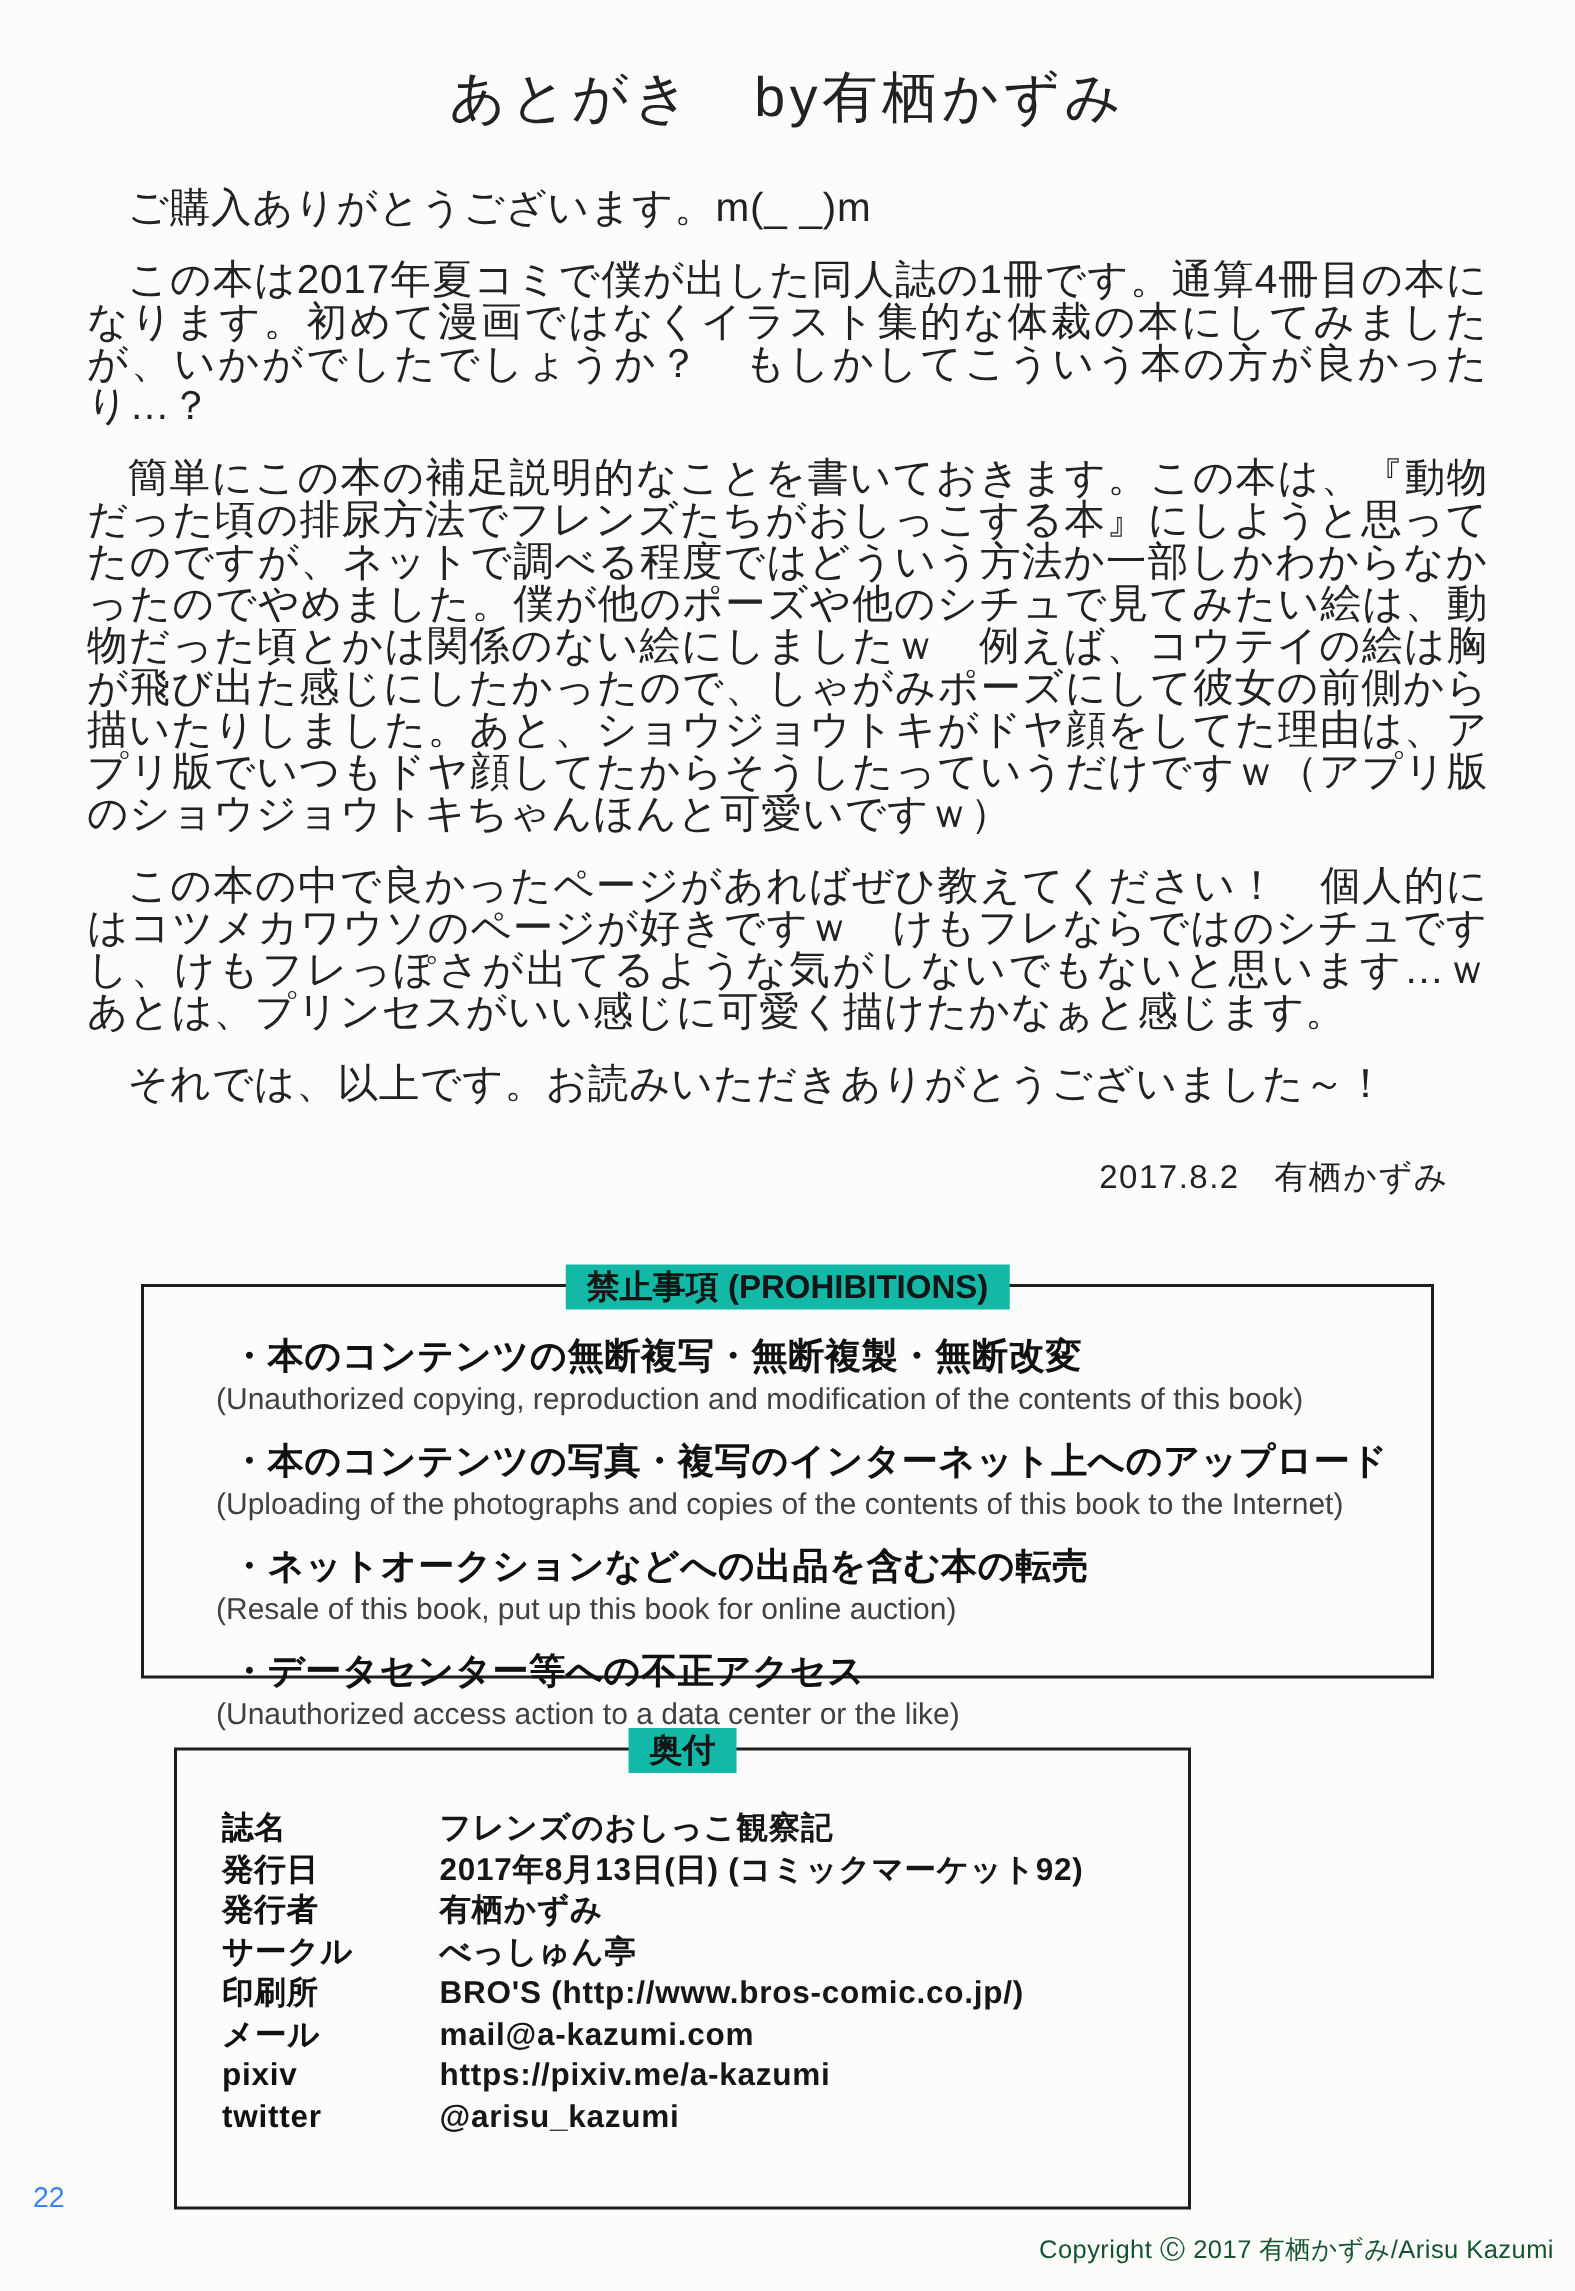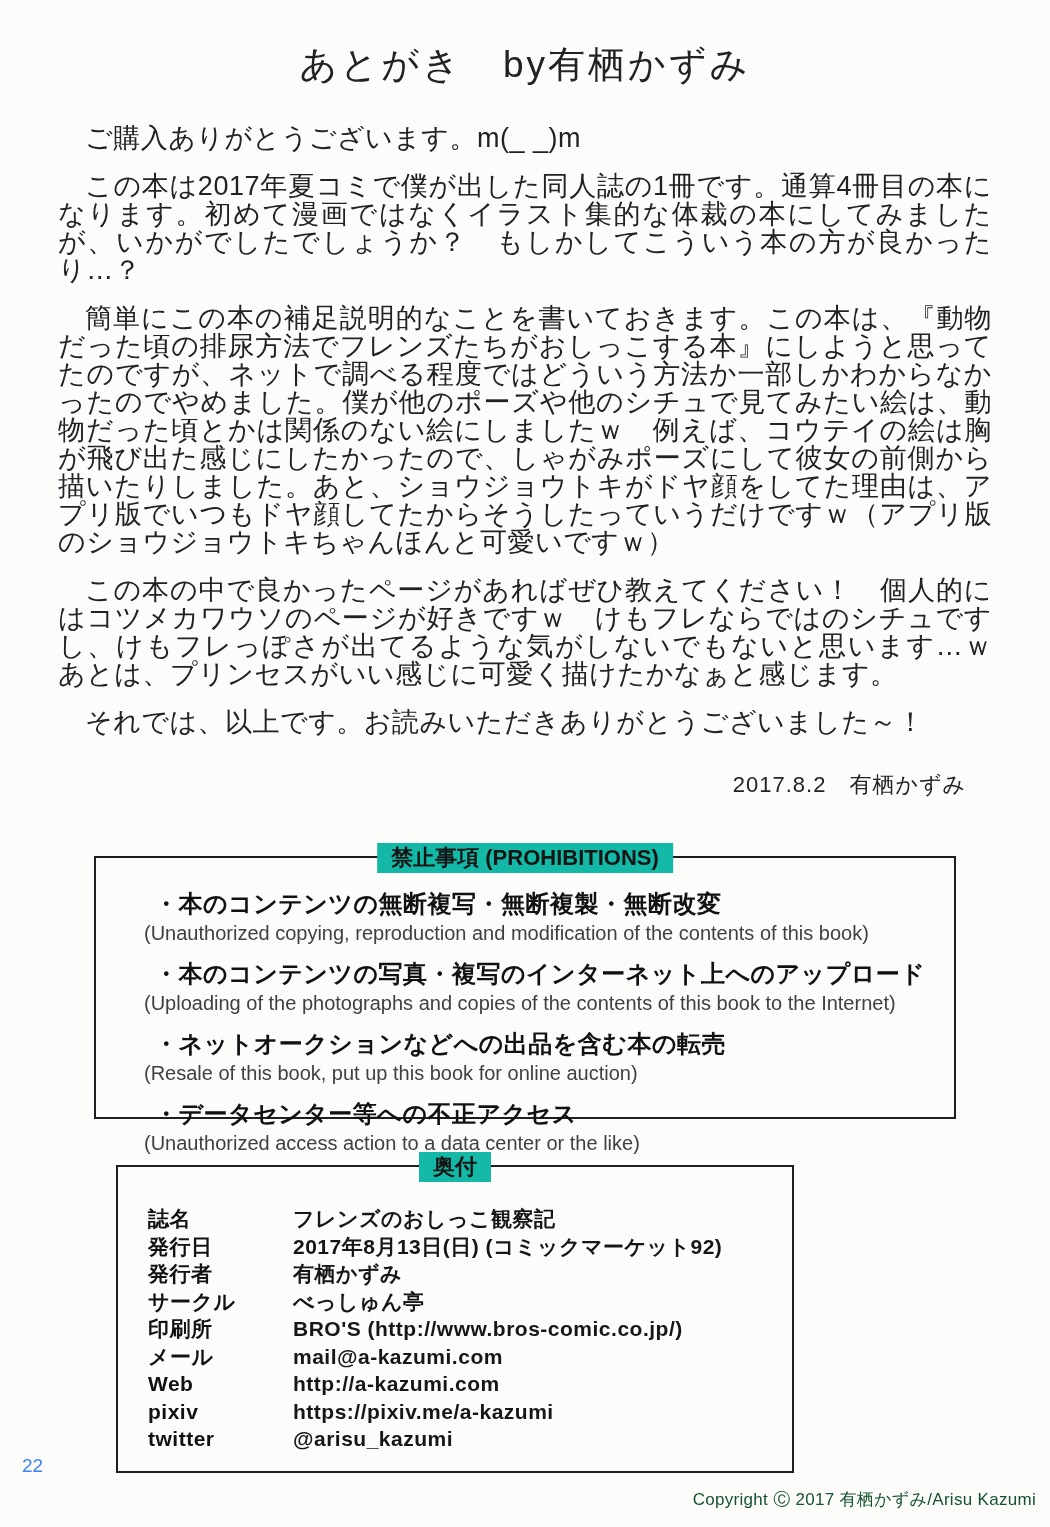--- a/index.html
+++ b/index.html
@@ -191,24 +191,20 @@
       </div>
       <div class="colophon-row">
         <div class="colophon-label">印刷所</div>
         <div class="colophon-value">BRO'S (http://www.bros-comic.co.jp/)</div>
       </div>
       <div class="colophon-row">
         <div class="colophon-label">メール</div>
         <div class="colophon-value">mail@a-kazumi.com</div>
       </div>
       <div class="colophon-row">
-        <div class="colophon-label">Web</div>
-        <div class="colophon-value">http://a-kazumi.com</div>
-      </div>
-      <div class="colophon-row">
         <div class="colophon-label">pixiv</div>
         <div class="colophon-value">https://pixiv.me/a-kazumi</div>
       </div>
       <div class="colophon-row">
         <div class="colophon-label">twitter</div>
         <div class="colophon-value">@arisu_kazumi</div>
       </div>
     </div>
 
   </div>

